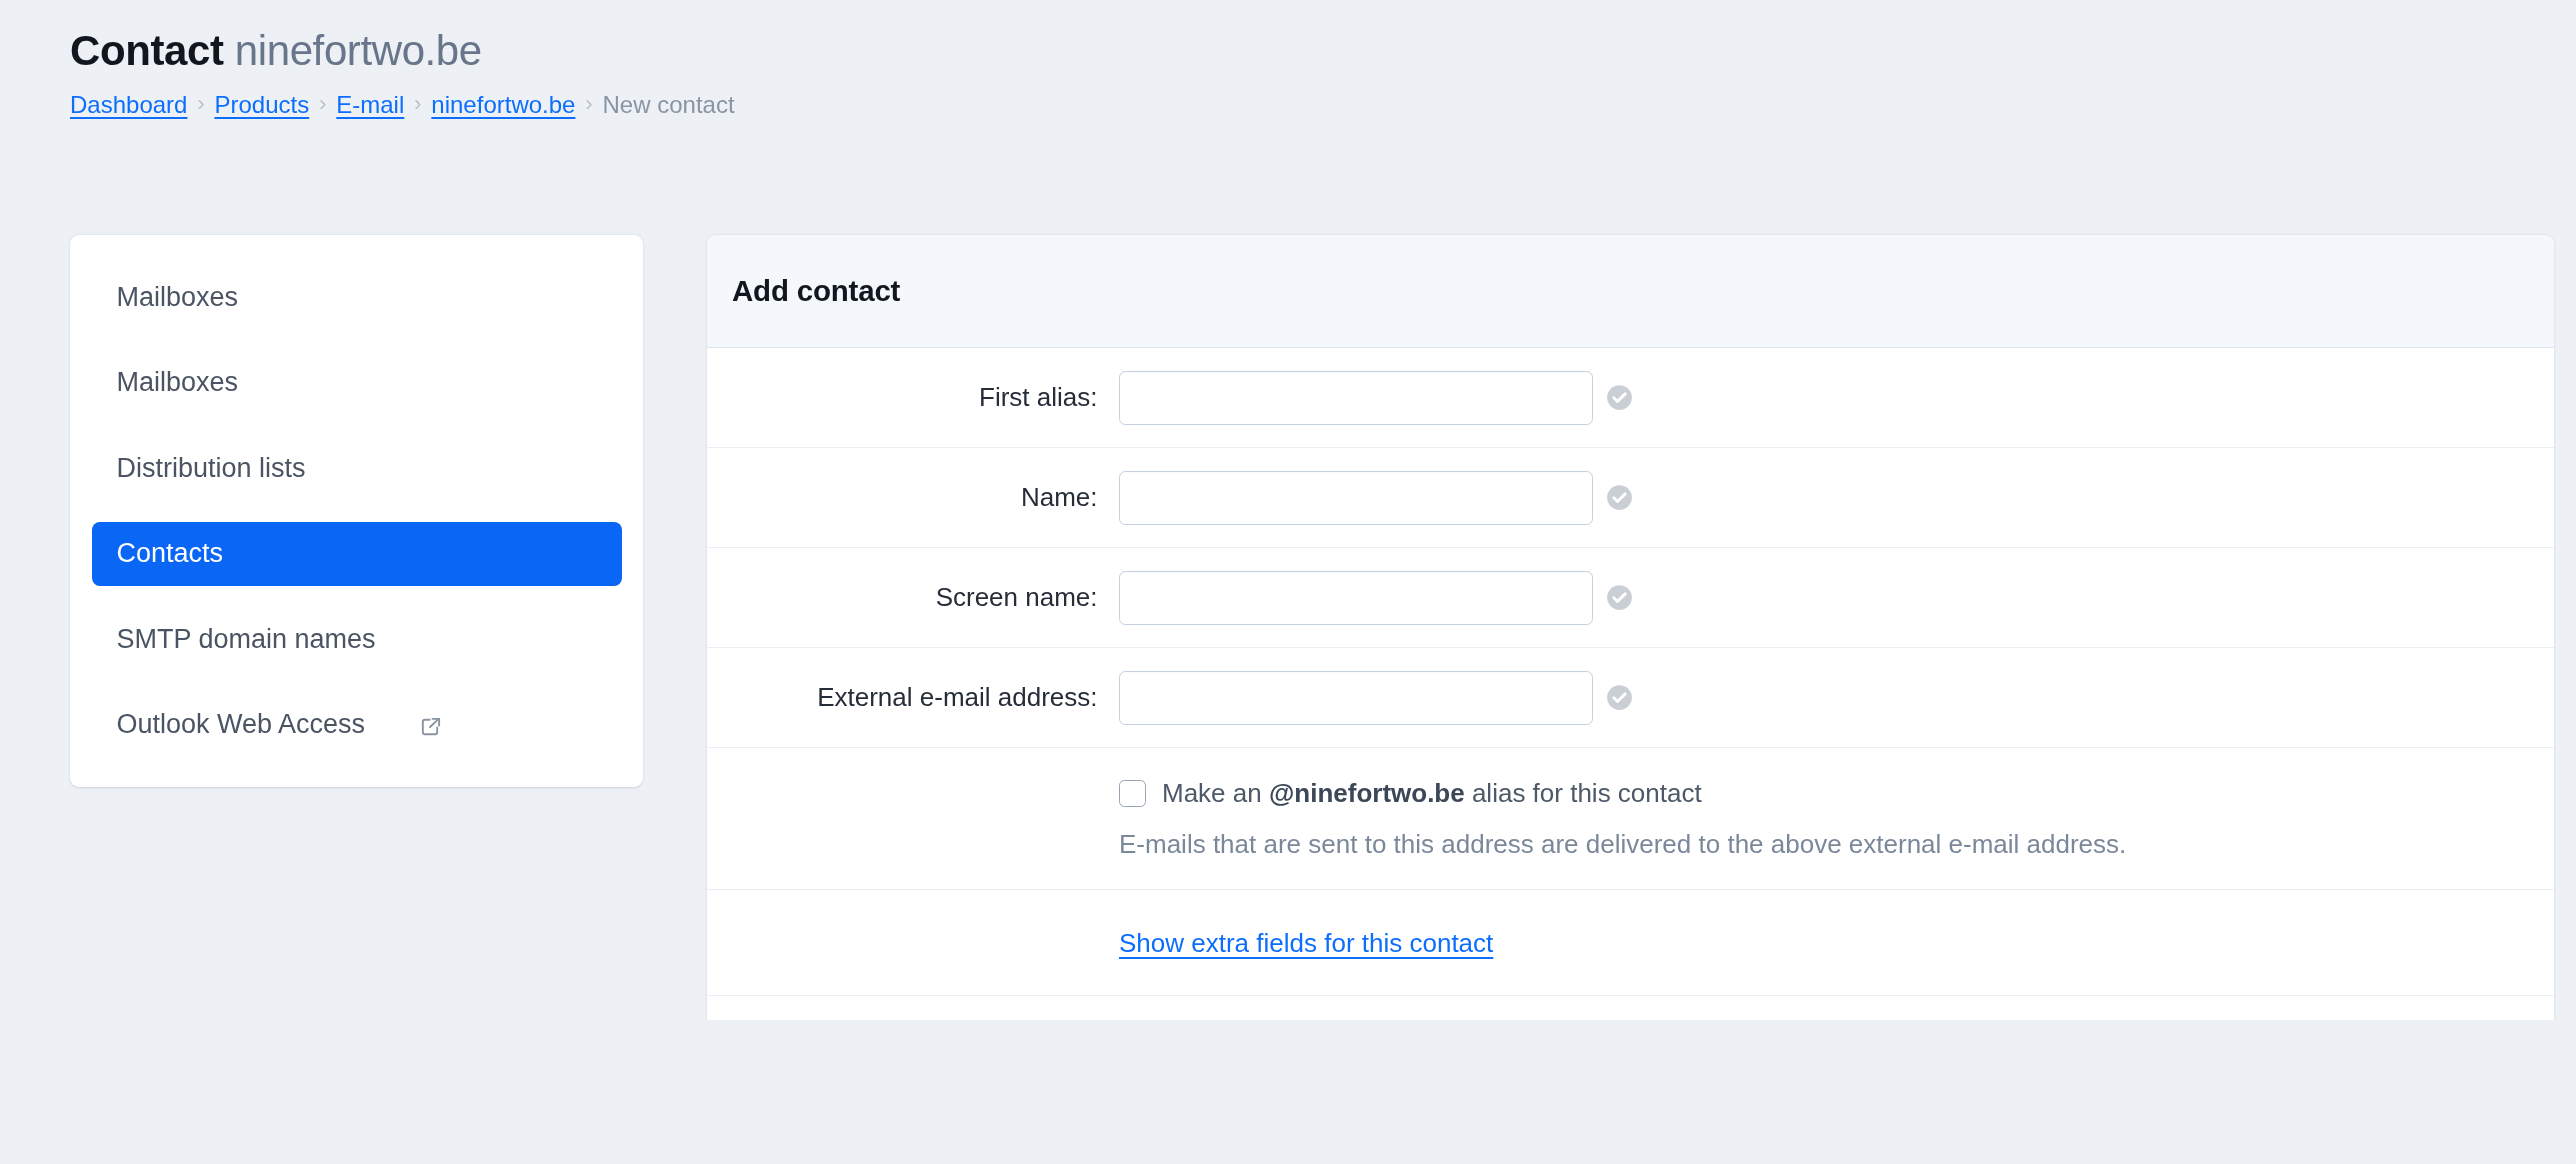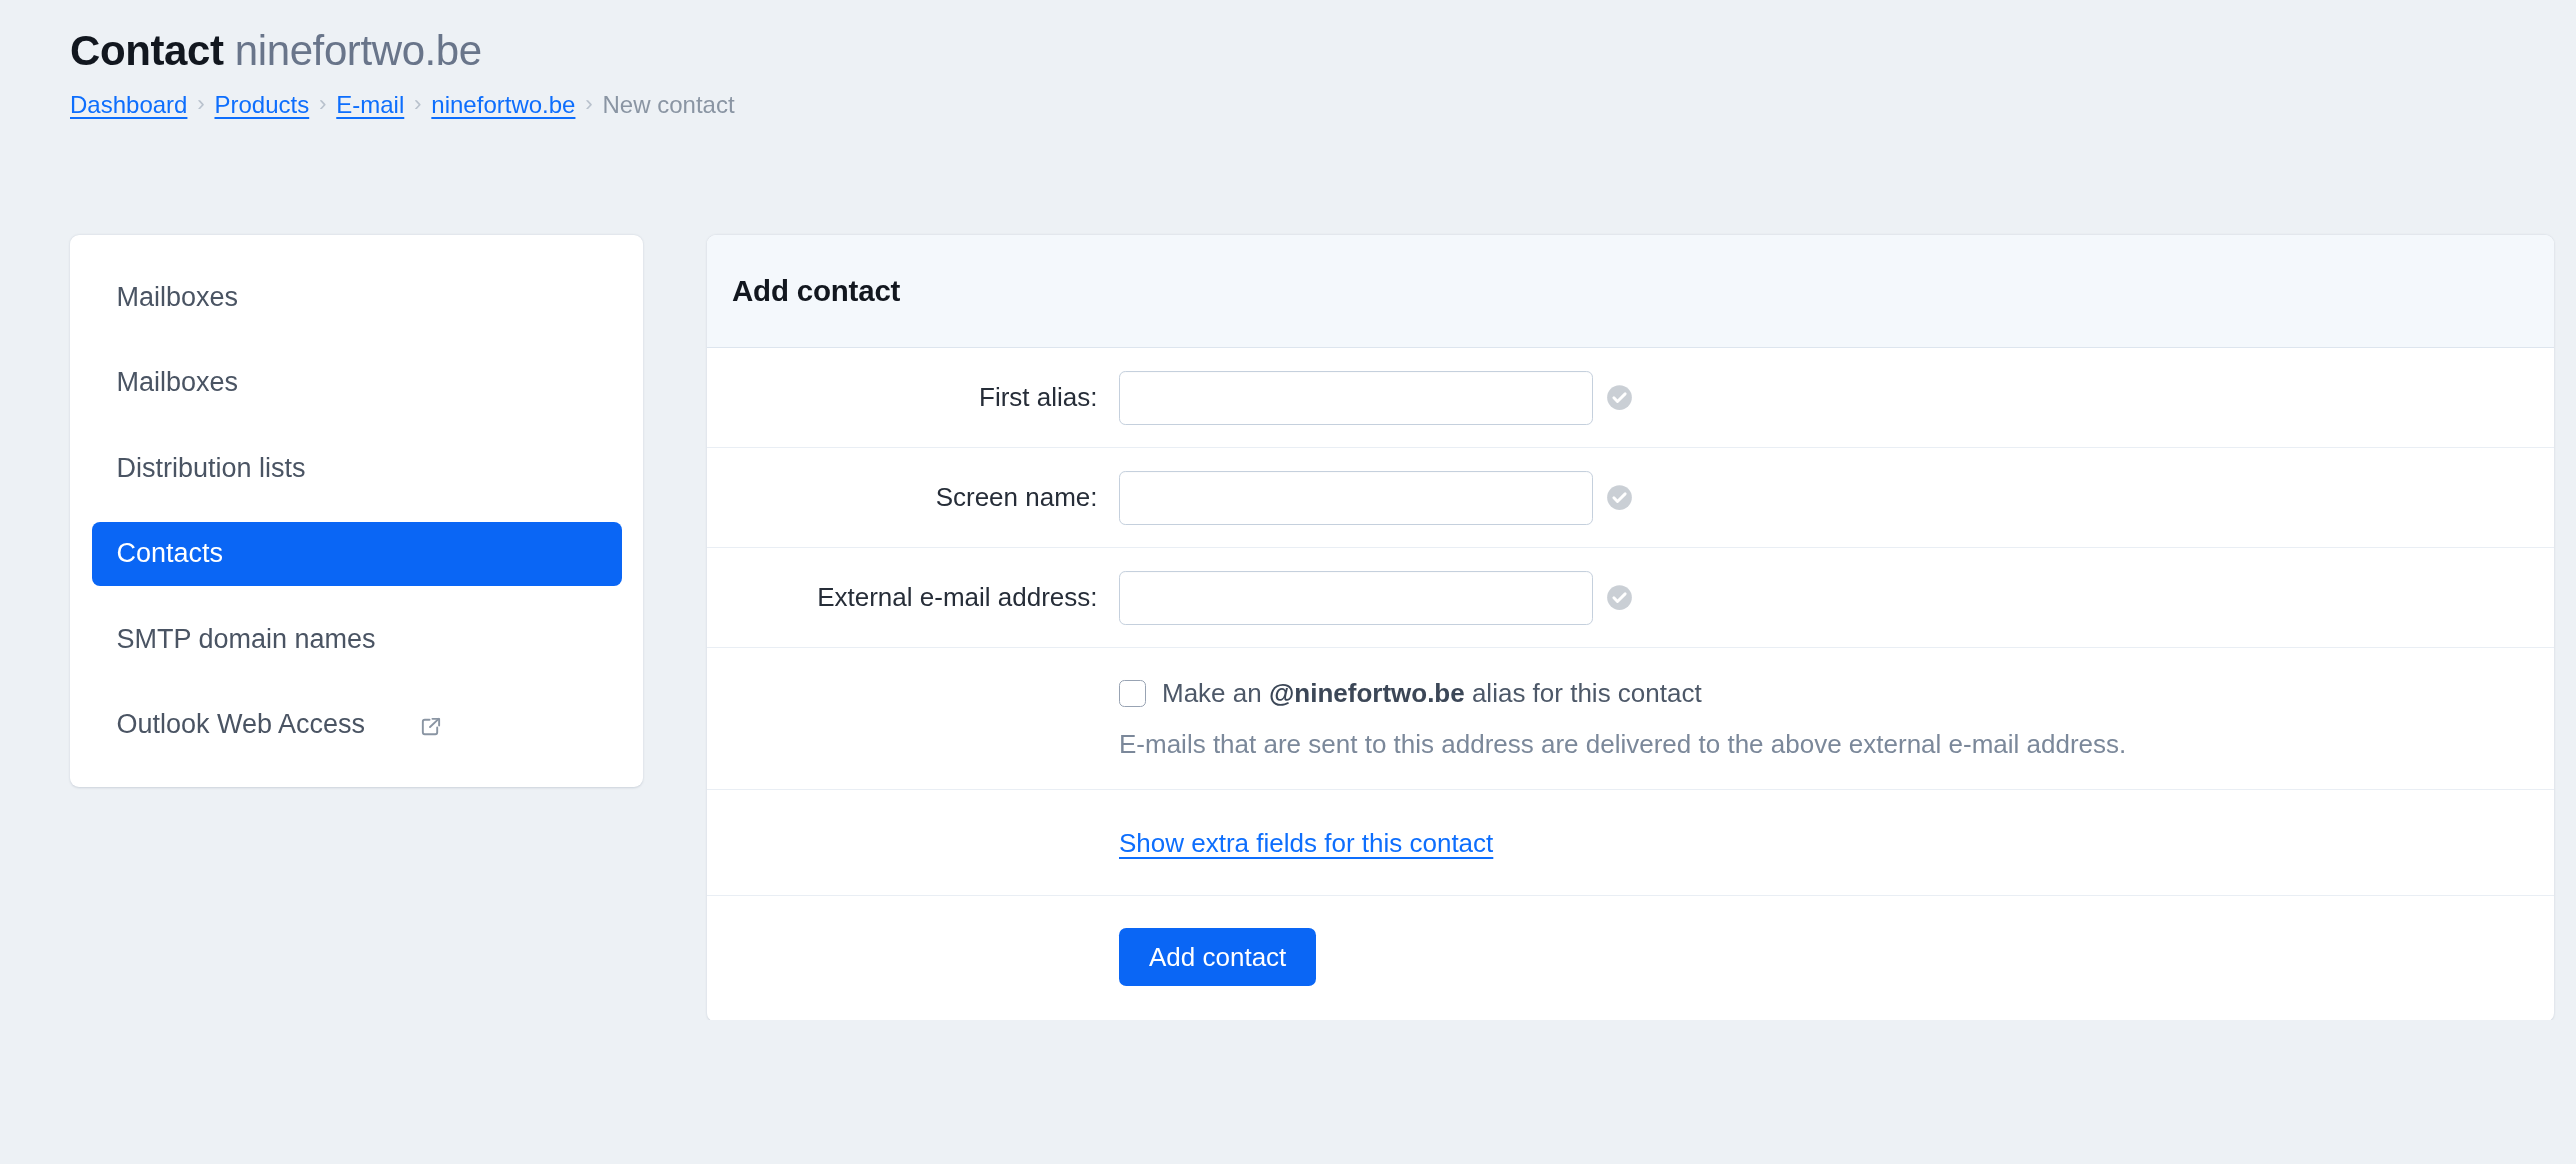--- a/index.html
+++ b/index.html
@@ -326,20 +326,32 @@
           <input class="text-input" type="text" placeholder="" style="">
           <span class="check-circle">
             <svg width="27" height="27" viewBox="0 0 24 24">
               <circle cx="12" cy="12" r="11" fill="#8b96a4"></circle>
               <path d="M7 12.2l3.2 3.3L17 8.8" stroke="#ffffff" stroke-width="2.6" fill="none" stroke-linecap="round" stroke-linejoin="round"></path>
             </svg>
           </span>
         </div>
       </div>
 
+      <div class="form-row">
+        <div class="row-label">Name:</div>
+        <div class="row-field">
+          <input class="text-input" type="text" placeholder="" style="">
+          <span class="check-circle">
+            <svg width="27" height="27" viewBox="0 0 24 24">
+              <circle cx="12" cy="12" r="11" fill="#8b96a4"></circle>
+              <path d="M7 12.2l3.2 3.3L17 8.8" stroke="#ffffff" stroke-width="2.6" fill="none" stroke-linecap="round" stroke-linejoin="round"></path>
+            </svg>
+          </span>
+        </div>
+      </div>
 
       <div class="form-row">
         <div class="row-label">Screen name:</div>
         <div class="row-field">
           <input class="text-input" type="text" placeholder="" style="">
           <span class="check-circle">
             <svg width="27" height="27" viewBox="0 0 24 24">
               <circle cx="12" cy="12" r="11" fill="#8b96a4"></circle>
               <path d="M7 12.2l3.2 3.3L17 8.8" stroke="#ffffff" stroke-width="2.6" fill="none" stroke-linecap="round" stroke-linejoin="round"></path>
             </svg>

